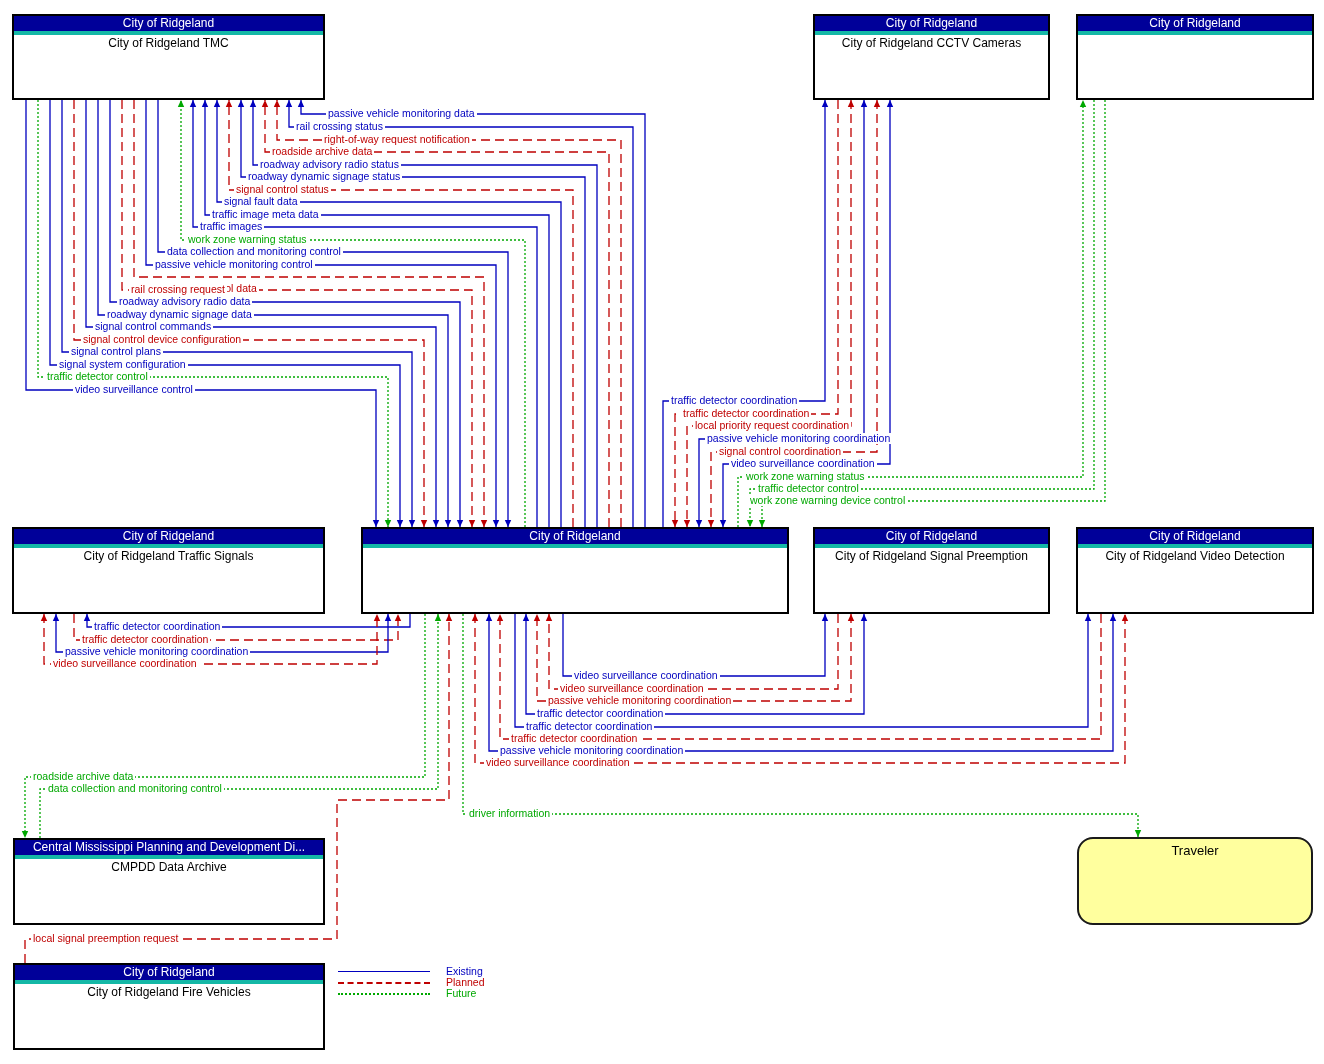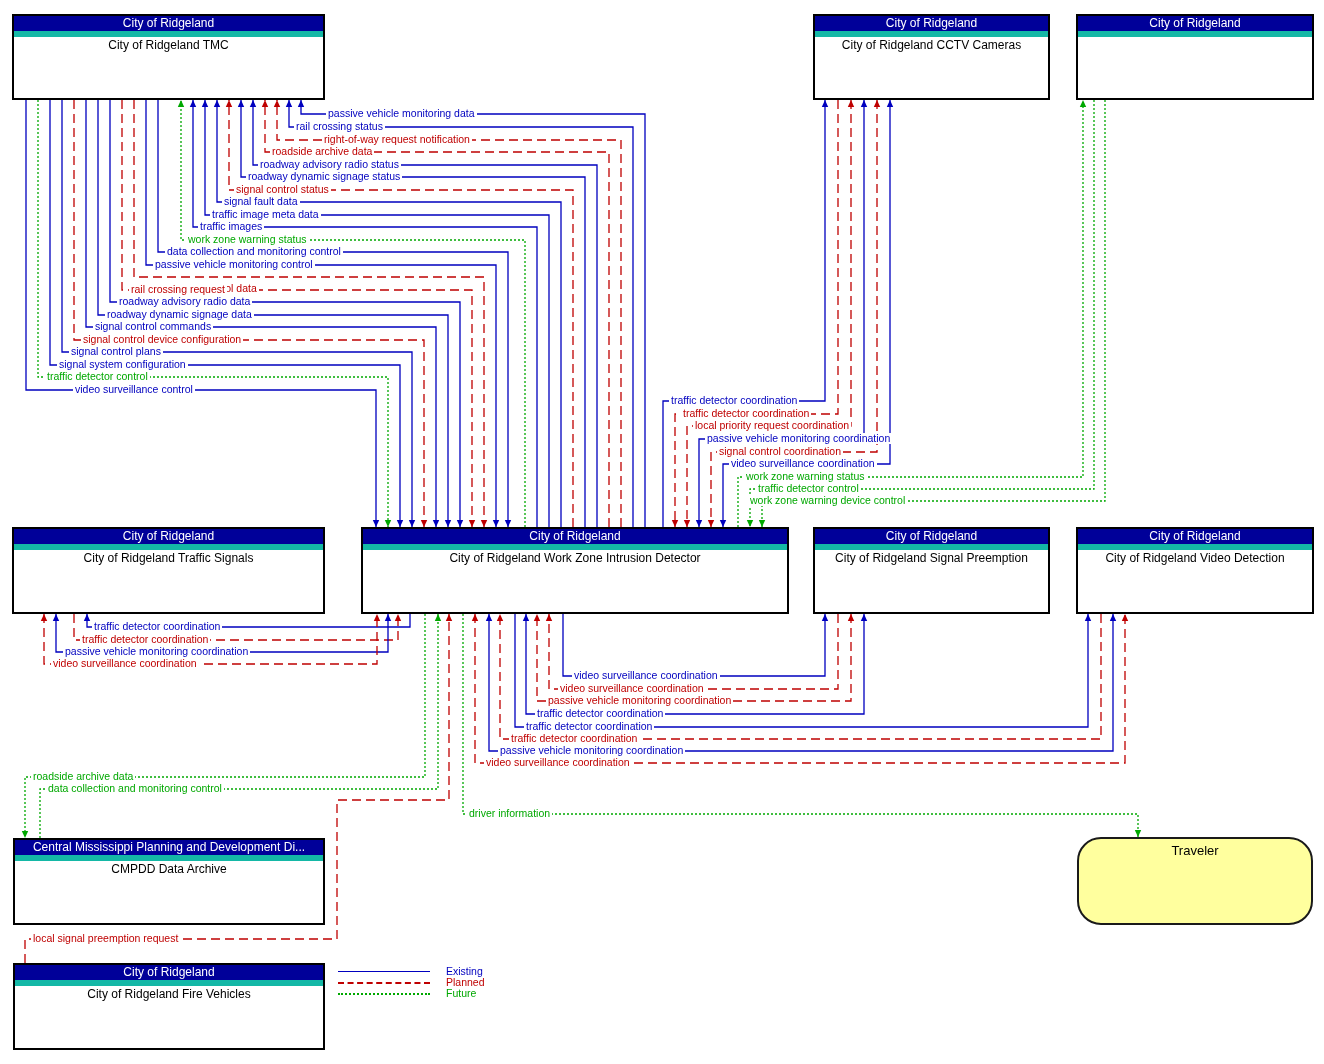--- a/index.html
+++ b/index.html
@@ -8,29 +8,29 @@
     font-family:"Liberation Sans", sans-serif;overflow:hidden;
   }
   #wires{position:absolute;left:0;top:0;z-index:1;}
   .entity{
     position:absolute;background:#ffffff;border:2px solid #000000;
     box-sizing:border-box;z-index:2;
   }
   .entity .hdr{
     background:#000099;color:#ffffff;font-size:12px;line-height:15px;
     text-align:center;white-space:nowrap;overflow:hidden;height:15px;
-    border-bottom:6px solid #14b8a6;
+    border-bottom:4px solid #14b8a6;
   }
   .entity .nm{
     color:#000000;font-size:12px;line-height:14px;text-align:center;
     padding-top:1px;
   }
   .terminator{
     position:absolute;background:#ffff9e;border:2px solid #1a1a1a;
-    border-radius:24px;box-sizing:border-box;z-index:2;
+    border-radius:16px;box-sizing:border-box;z-index:2;
   }
   .terminator .nm{
     color:#000000;font-size:13px;text-align:center;padding-top:4px;
   }
   .flow-label{
     position:absolute;font-size:10.5px;line-height:11px;background:#ffffff;
     white-space:nowrap;z-index:3;padding:0 2px;
   }
   .legend{position:absolute;z-index:3;font-size:10.5px;line-height:11px;}
   .legend-row{position:absolute;display:flex;align-items:center;}
@@ -212,21 +212,20 @@
   </div>
   <div class="entity" style="left:1076px;top:14px;width:238px;height:86px;">
     <div class="hdr">City of Ridgeland</div>
   </div>
   <div class="entity" style="left:12px;top:527px;width:313px;height:87px;">
     <div class="hdr">City of Ridgeland</div>
     <div class="nm">City of Ridgeland Traffic Signals</div>
   </div>
   <div class="entity" style="left:361px;top:527px;width:428px;height:87px;">
     <div class="hdr">City of Ridgeland</div>
-    <div class="nm">City of Ridgeland Work Zone Intrusion Detector</div>
   </div>
   <div class="entity" style="left:813px;top:527px;width:237px;height:87px;">
     <div class="hdr">City of Ridgeland</div>
     <div class="nm">City of Ridgeland Signal Preemption</div>
   </div>
   <div class="entity" style="left:1076px;top:527px;width:238px;height:87px;">
     <div class="hdr">City of Ridgeland</div>
     <div class="nm">City of Ridgeland Video Detection</div>
   </div>
   <div class="entity" style="left:13px;top:838px;width:312px;height:87px;">

